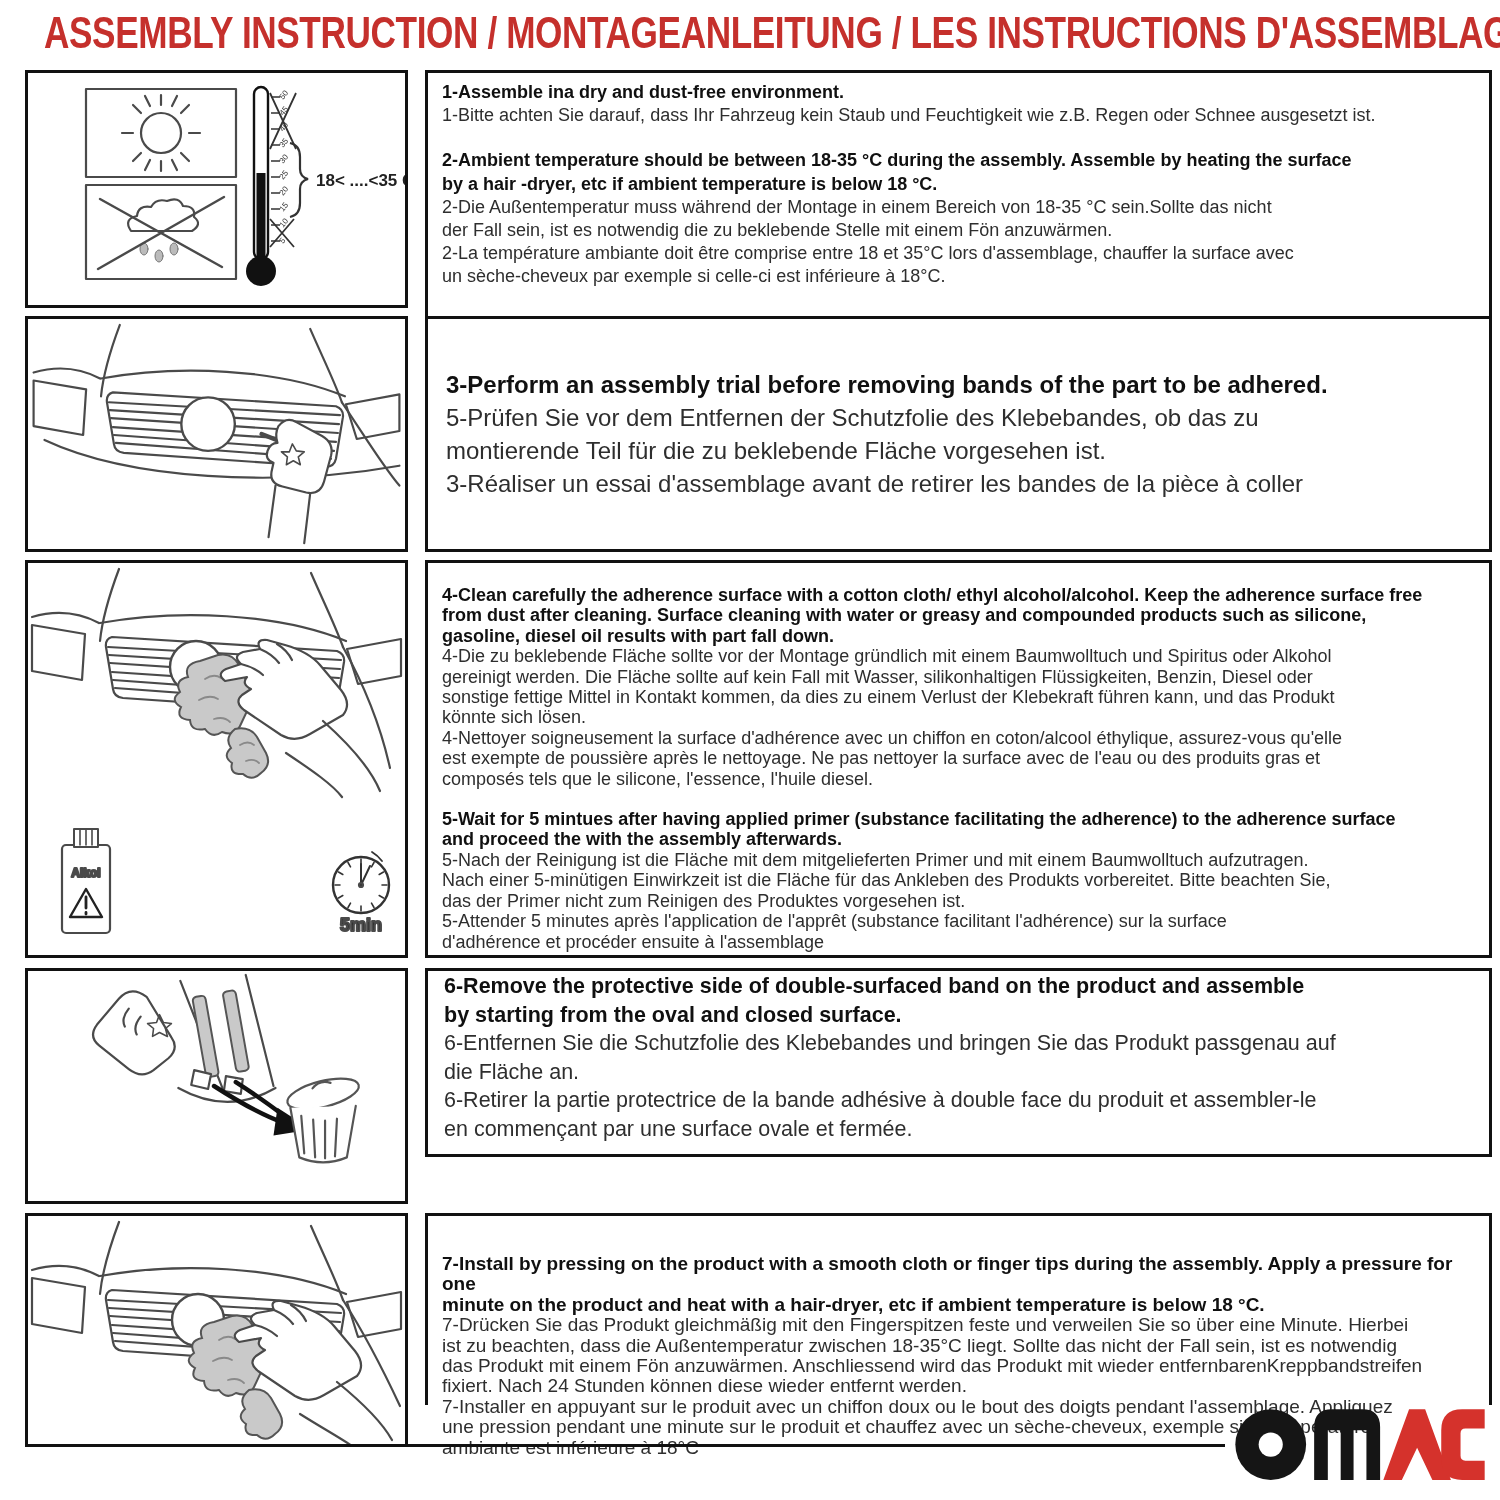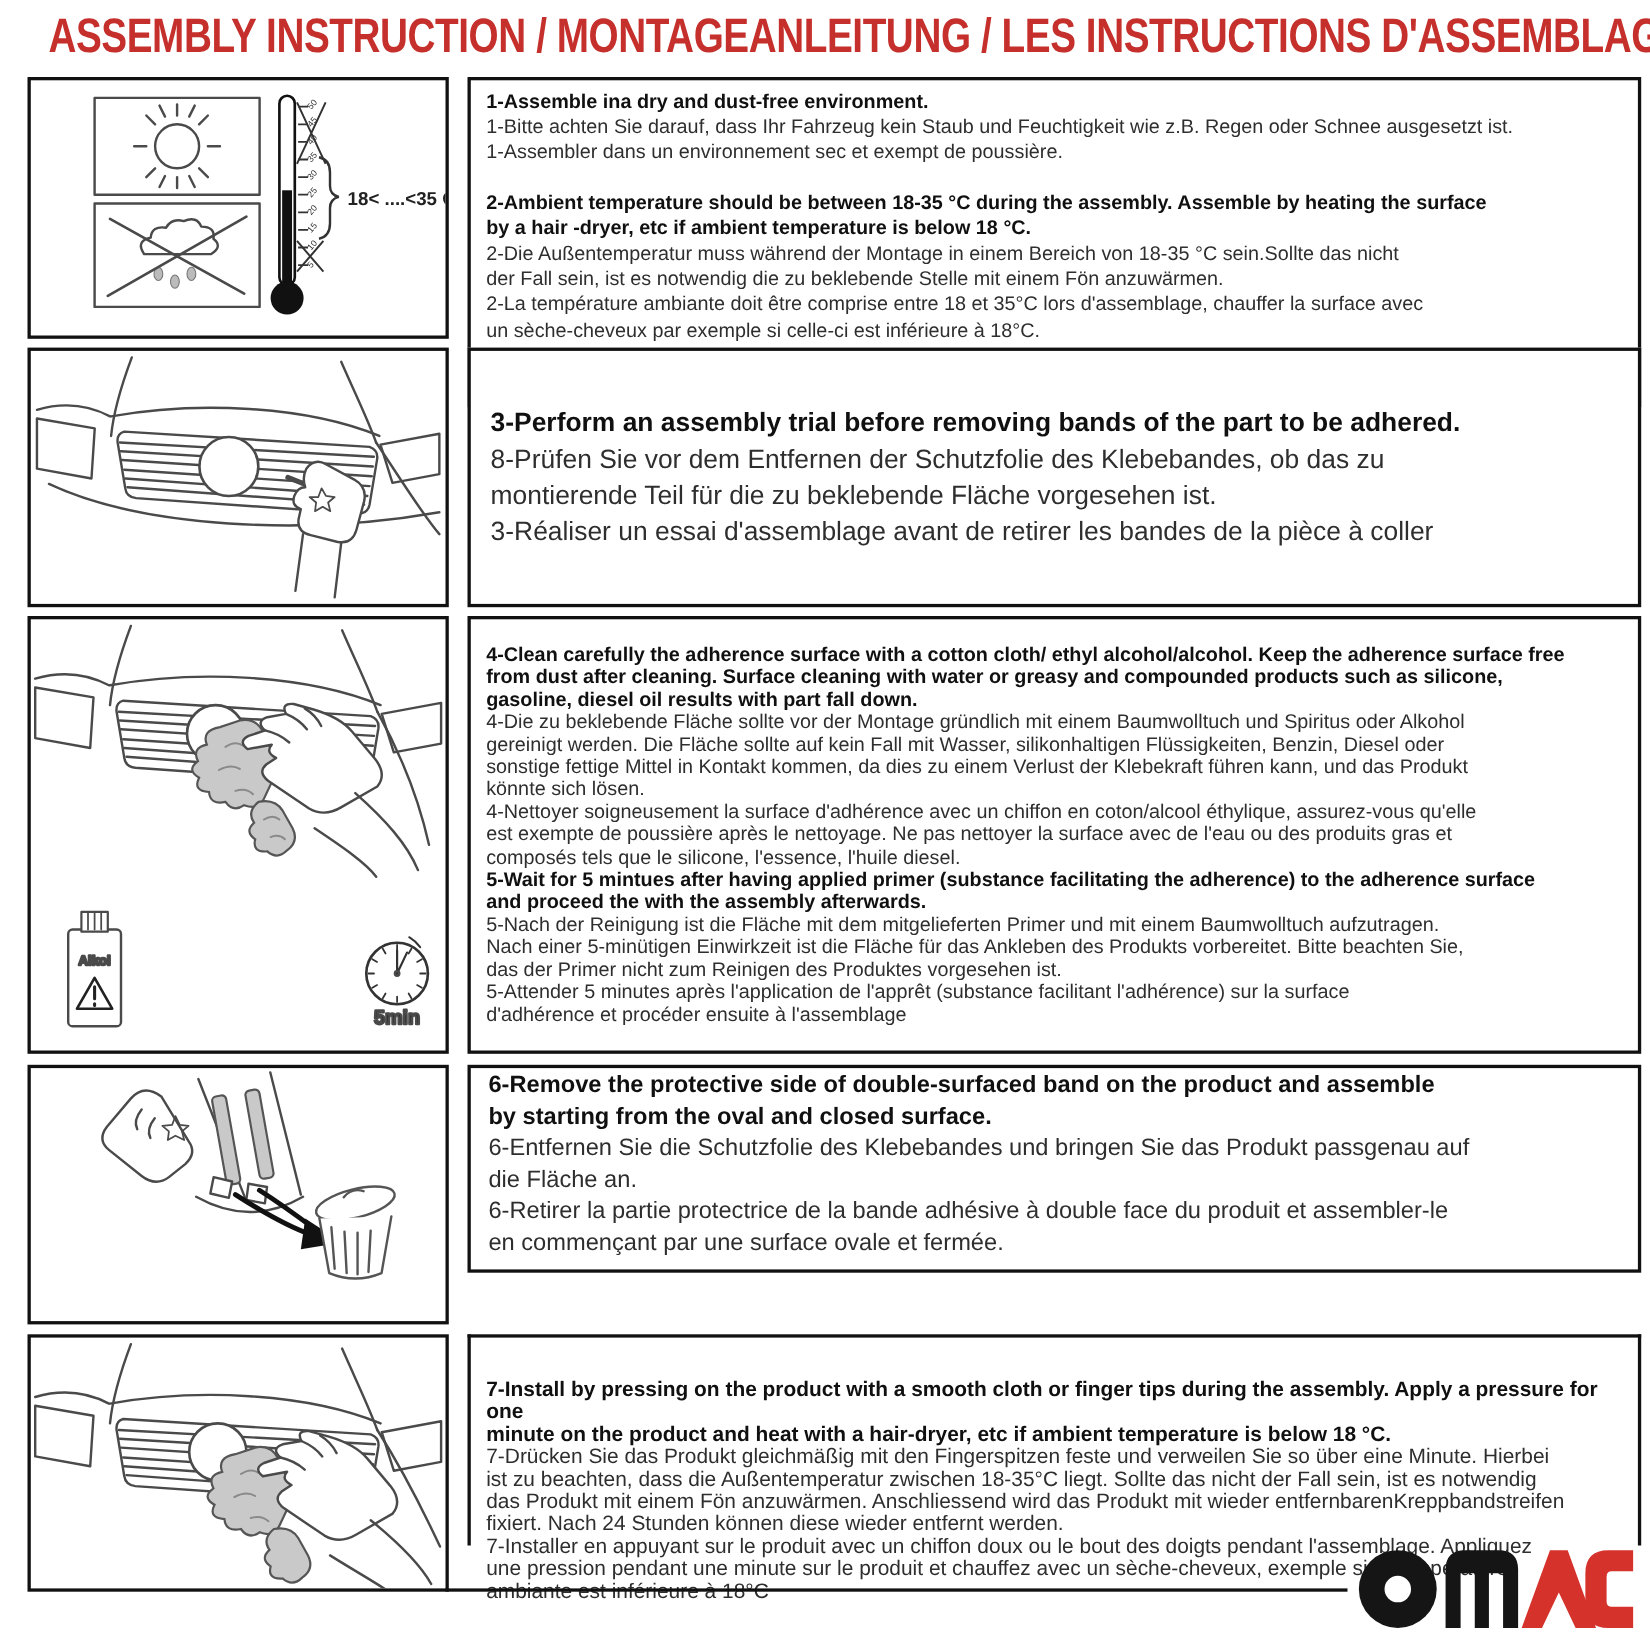--- a/index.html
+++ b/index.html
@@ -16,21 +16,21 @@
   .r{color:#2e2e2e;}
   
   .t1{padding:8px 14px 0;font-size:18px;line-height:23.2px;}
   .t2{display:flex;flex-direction:column;justify-content:center;padding:0 18px 0 18px;
       font-size:24px;line-height:33px;}
   .t3{padding:22px 14px 0;font-size:18px;line-height:20.4px;}
   .t4{display:flex;flex-direction:column;justify-content:center;padding:0 16px 10px;
       font-size:21.5px;line-height:28.5px;}
   .t5{padding:38px 14px 0;font-size:19px;line-height:20.4px;border-bottom:none!important;}
   .gap{margin-top:22px;}
-  .gap3{}
+  .gap3{margin-top:20px;}
   
   svg{display:block;}
   .ln{fill:none;stroke:#4a4a4a;stroke-width:2.2;stroke-linecap:round;stroke-linejoin:round;}
   .ln2{fill:none;stroke:#8a8a8a;stroke-width:1.8;stroke-linecap:round;}
   .wh{fill:#fff;}
   .cloth{fill:#c9c9c9;stroke:#555;stroke-width:2;}
   .band{fill:#c9c9c9;stroke:#555;stroke-width:2;}
   .drop{fill:#bbb;stroke:#777;stroke-width:1;}
   .lbl{font-family:"Liberation Sans",sans-serif;font-size:12px;font-weight:bold;fill:#222;}
   .lbl5{font-family:"Liberation Sans",sans-serif;font-size:18px;font-weight:bold;fill:#111;}
@@ -87,21 +87,20 @@
         </g>
         <path d="M262,70 Q272,72 272,84 L272,96 Q272,104 280,106 Q272,108 272,116 L272,130 Q272,142 262,144" fill="none" stroke="#333" stroke-width="2.2"></path>
         <text class="tmp" x="288" y="113">18&lt; ....&lt;35 C</text>
       </g>
     </svg>
   </div>
 
   <div class="box txtbox t1" style="top:70px;height:300px;">
     <p class="p b">1-Assemble ina dry and dust-free environment.</p>
     <p class="p r">1-Bitte achten Sie darauf, dass Ihr Fahrzeug kein Staub und Feuchtigkeit wie z.B. Regen oder Schnee ausgesetzt ist.</p>
-    <p class="p r">1-Assembler dans un environnement sec et exempt de poussière.</p>
     <p class="p b gap">2-Ambient temperature should be between 18-35 °C  during the assembly. Assemble by heating the surface
 by a hair -dryer, etc if ambient temperature is below 18 °C.</p>
     <p class="p r">2-Die Außentemperatur muss während der Montage in einem Bereich von 18-35 °C  sein.Sollte das nicht
 der Fall sein, ist es notwendig die zu beklebende Stelle mit einem Fön anzuwärmen.</p>
     <p class="p r">2-La température ambiante doit être comprise entre 18 et 35°C lors d'assemblage, chauffer la surface avec
 un sèche-cheveux par exemple si celle-ci est inférieure à 18°C.</p>
   </div>
 
   <div class="box imgbox" style="top:316px;height:236px;">
     <svg viewBox="0 0 377 232" width="377" height="230">
@@ -122,21 +121,21 @@
         <path d="M234,116 l20,8" stroke-width="4.5"></path>
         <path class="wh" d="M251,108 q8,-10 18,-4 l26,14 q12,7 9,20 l-7,26 q-4,14 -18,11 l-24,-6 q-13,-3 -11,-15 l2,-9 q-9,-3 -6,-12 q3,-8 10,-8 q-3,-9 1,-17 z"></path>
         <path d="M262,134 l3,-8 4,7 8,1 -6,5 2,8 -7,-4 -7,4 1,-8 -6,-5 z" fill="none" stroke-width="1.6"></path>
         <path d="M248,168 l-7,52 M283,176 l-6,50"></path>
       </g>
     </svg>
   </div>
 
   <div class="box txtbox t2" style="top:316px;height:236px;">
     <p class="p b">3-Perform an assembly trial before removing bands of the part to be adhered.</p>
-    <p class="p r">8-Prüfen Sie vor dem Entfernen der Schutzfolie des Klebebandes, ob das zu
+    <p class="p r">5-Prüfen Sie vor dem Entfernen der Schutzfolie des Klebebandes, ob das zu
 montierende Teil für die zu beklebende Fläche vorgesehen ist.</p>
     <p class="p r">3-Réaliser un essai d'assemblage avant de retirer les bandes de la pièce à coller</p>
   </div>
 
   <div class="box imgbox" style="top:560px;height:398px;">
     <svg viewBox="0 0 377 392" width="377" height="392">
       <g class="ln">
         <path d="M91,6 C79,38 74,58 72,78"></path>
         <path d="M283,10 C297,42 307,62 315,84"></path>
         <path d="M315,84 C335,120 352,160 362,205"></path>

